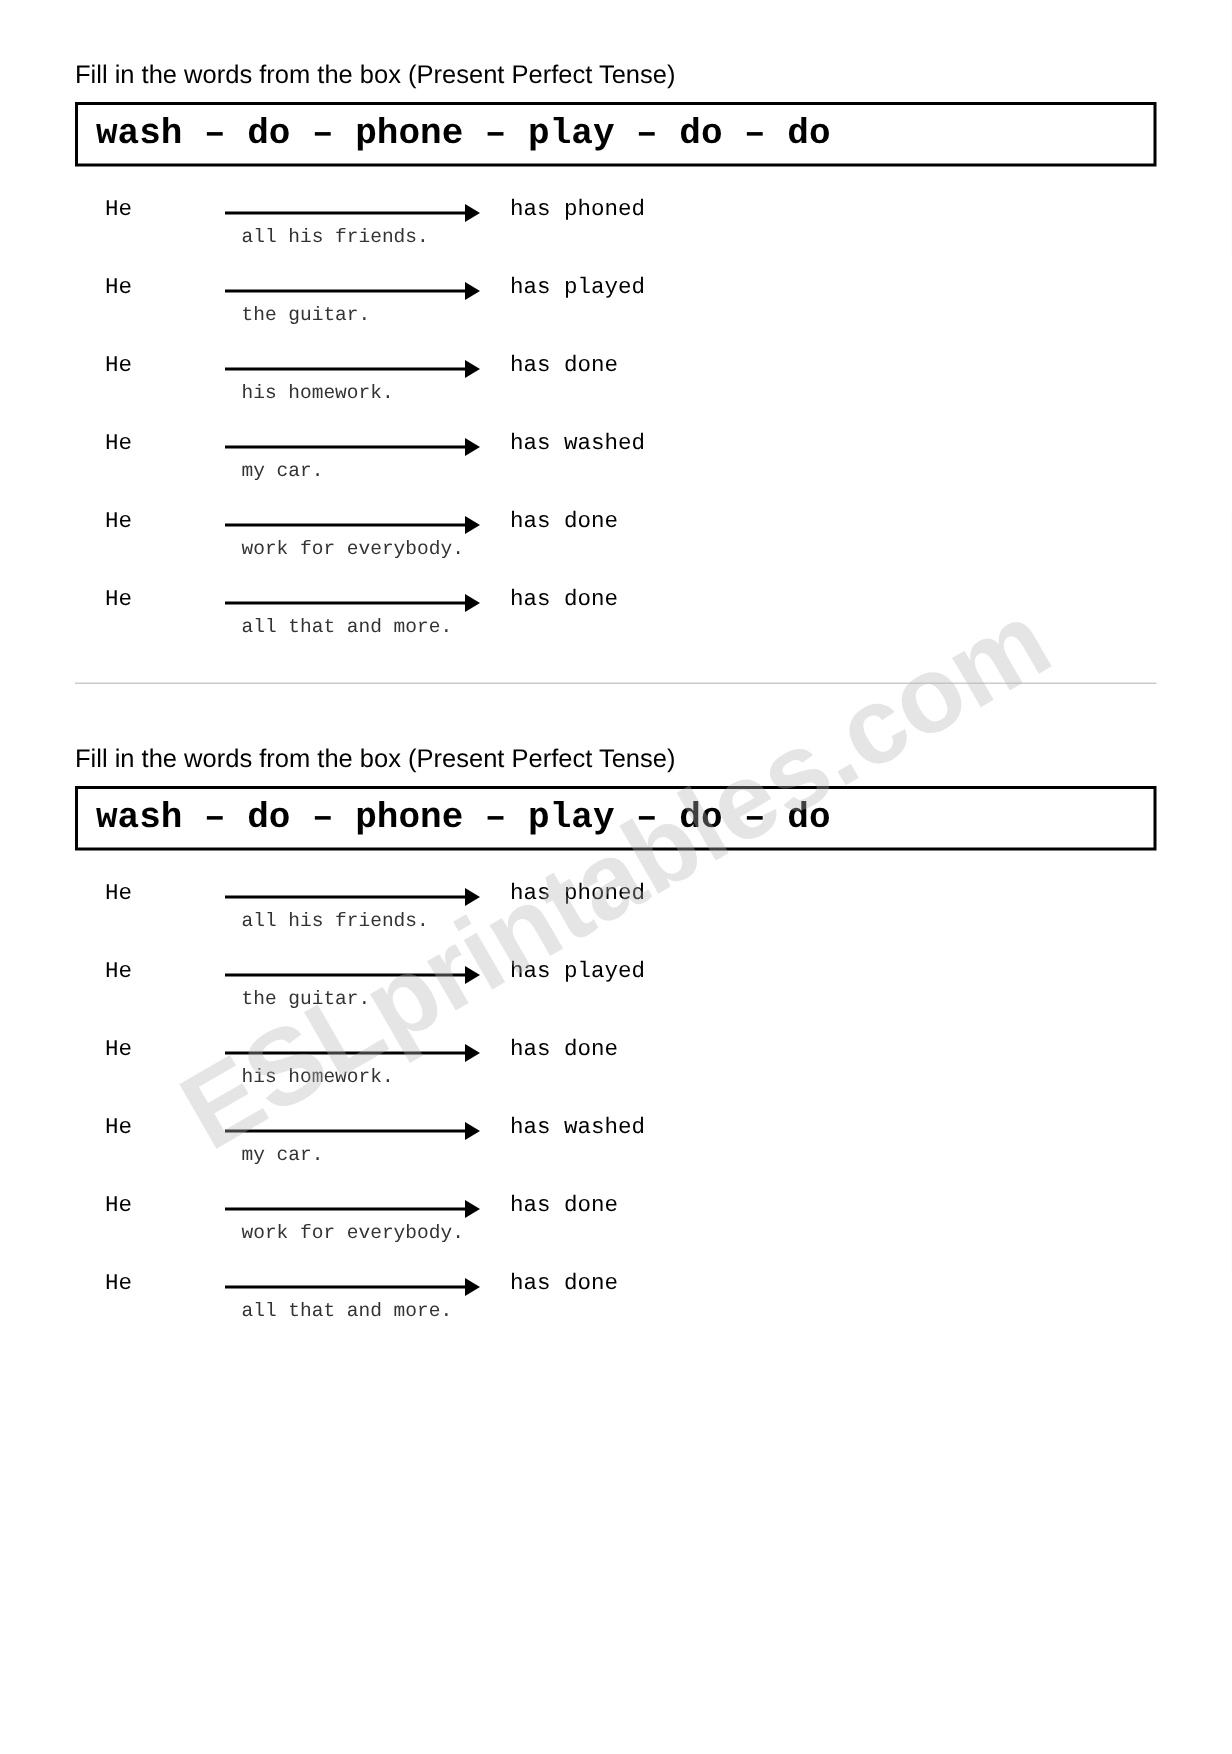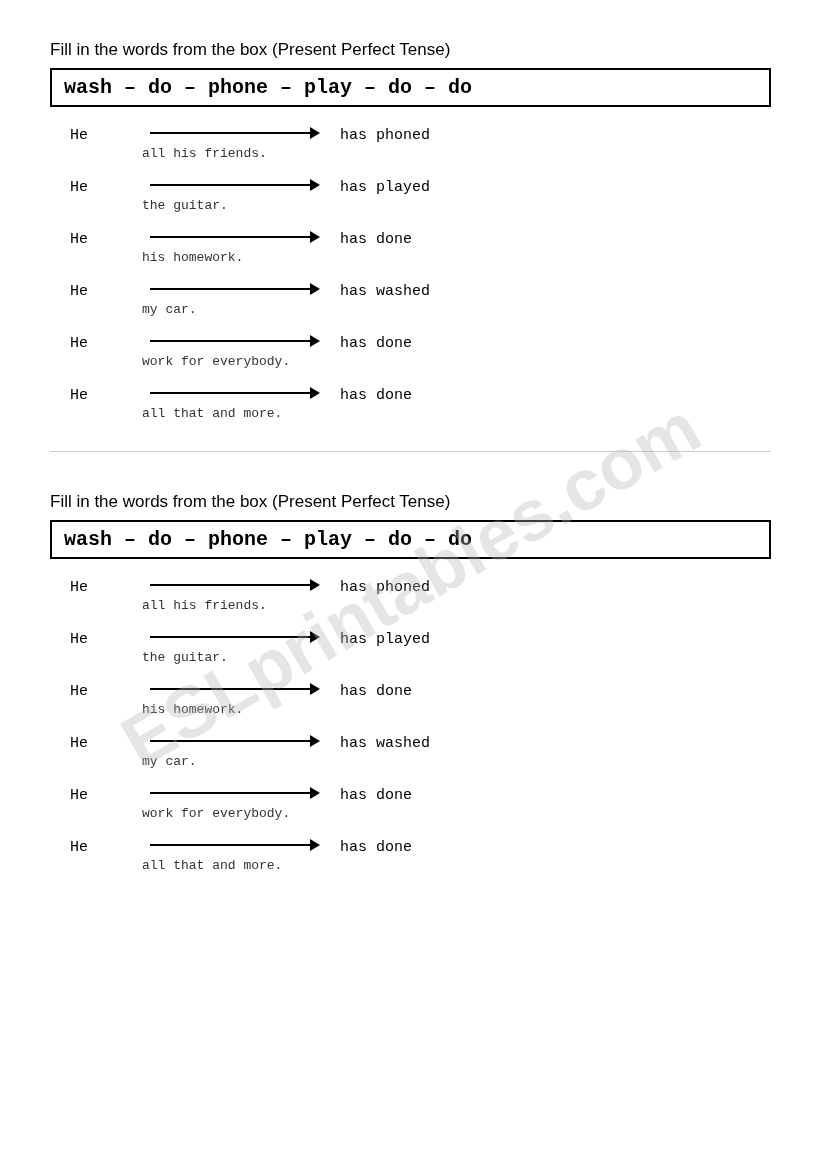--- a/index.html
+++ b/index.html
@@ -36,35 +36,35 @@
       margin-bottom: 40px;
     }
     .instruction {
       font-size: 17px;
       margin-bottom: 8px;
       font-family: Arial, sans-serif;
     }
     .word-box {
       border: 2px solid black;
       padding: 6px 12px;
-      font-size: 20px;
+      font-size: 24px;
       font-weight: bold;
       margin-bottom: 20px;
       display: inline-block;
       width: 100%;
     }
     .exercise-rows {
       padding-left: 20px;
     }
     .exercise-item {
       margin-bottom: 18px;
     }
     .exercise-row {
       display: flex;
-      align-items: flex-start;
+      align-items: flex-end;
       margin-bottom: 2px;
     }
     .subject {
       font-size: 15px;
       width: 80px;
       flex-shrink: 0;
     }
     .arrow-line {
       display: flex;
       align-items: center;
@@ -83,21 +83,21 @@
       border-bottom: 6px solid transparent;
       border-left: 10px solid black;
     }
     .answer {
       font-size: 15px;
       font-weight: normal;
       margin-left: 20px;
     }
     .sub-text {
       font-size: 13px;
-      margin-left: 72px;
+      margin-left: 91px;
       color: #333;
     }
     .divider {
       border: none;
       border-top: 1px solid #ccc;
       margin: 30px 0;
     }
   </style>
 </head>
 <body>

